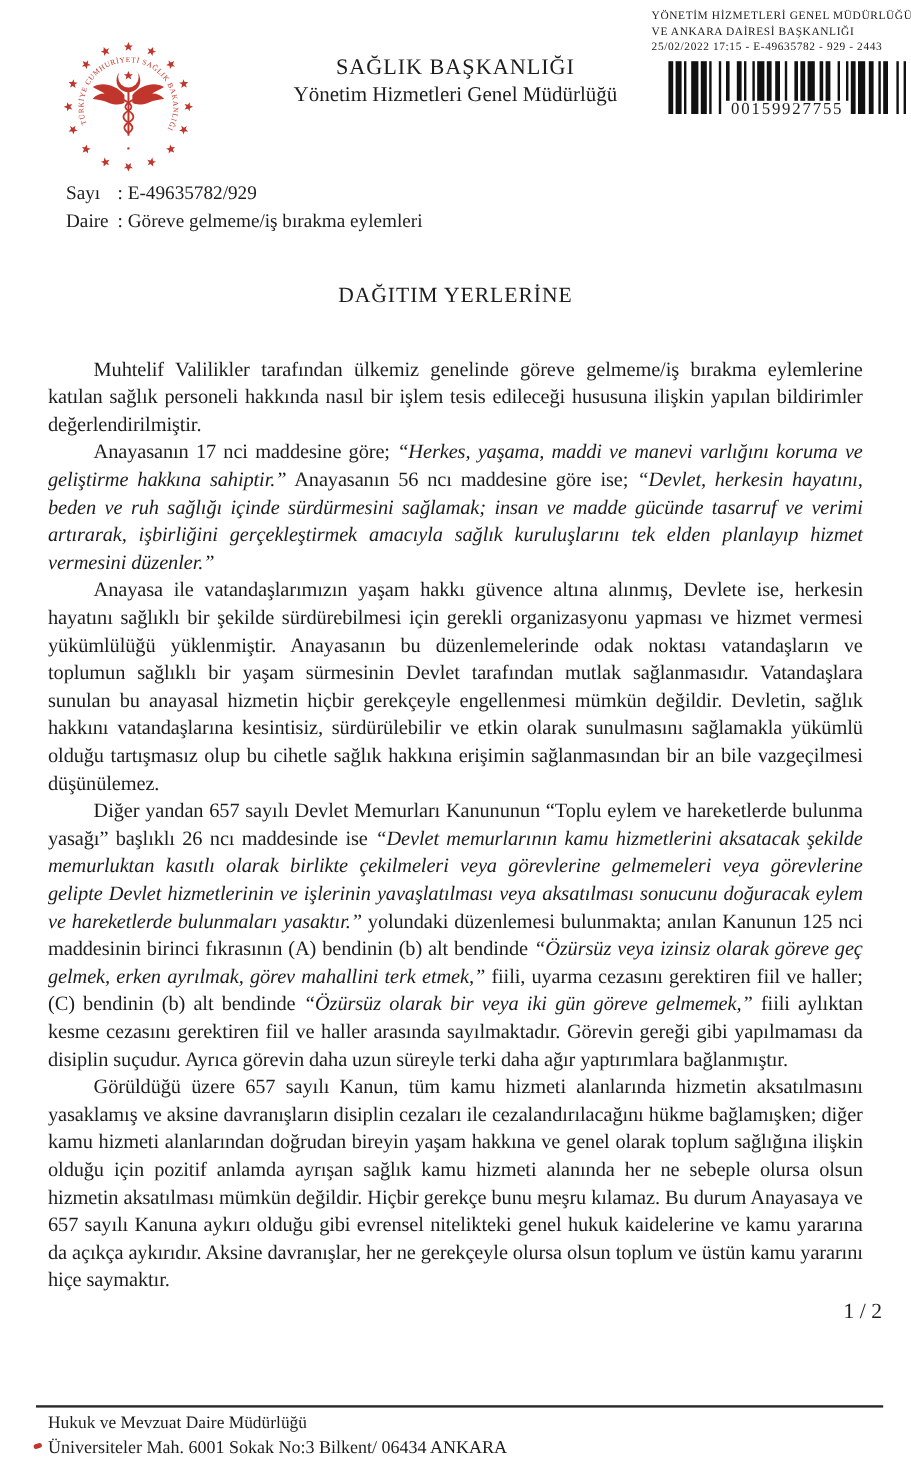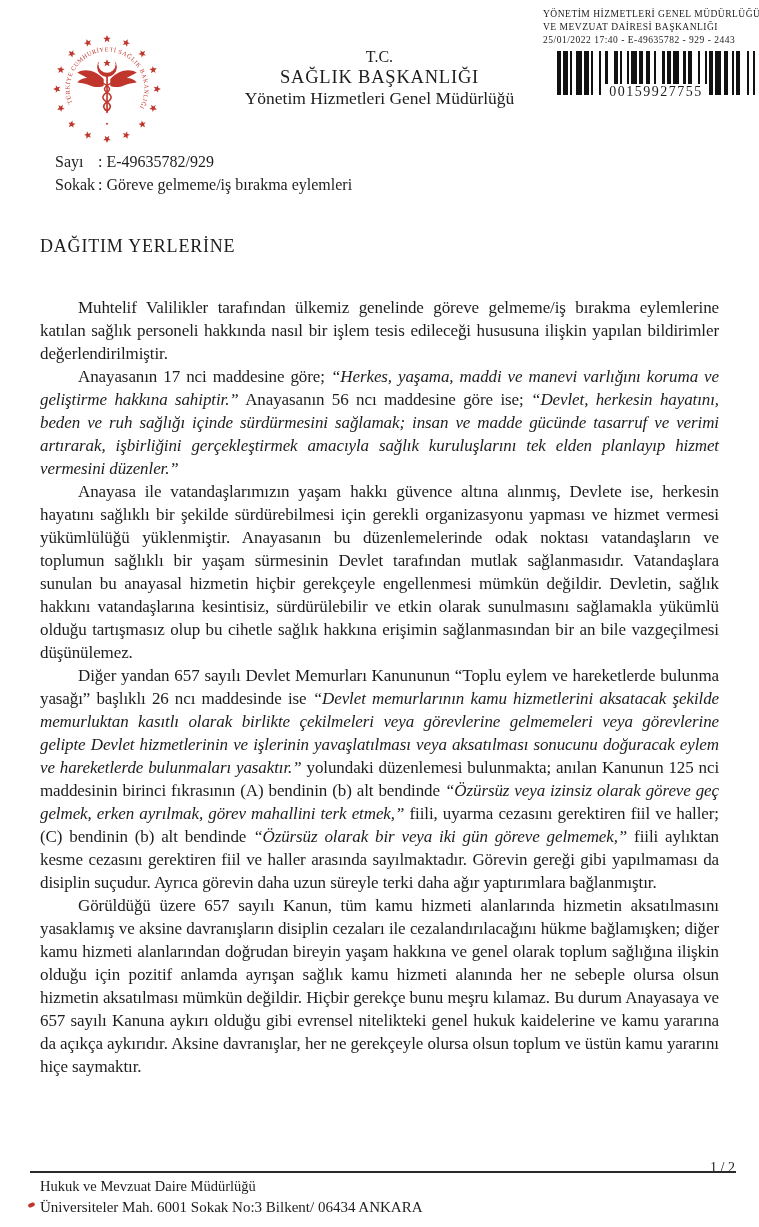--- a/index.html
+++ b/index.html
@@ -16,29 +16,29 @@
   .stamp{position:absolute;left:543px;top:8px;width:216px;}
   .sline{font-size:9.5px;line-height:13px;letter-spacing:.5px;white-space:nowrap;color:#1a1a1a;}
   .barcode{margin:4px 0 0 14px;width:198px;height:44px;display:flex;align-items:stretch;}
   .barcode span{display:block;}
   .bcnumrow{margin:-13px 0 0 14px;width:198px;text-align:center;position:relative;}
   .bcnum{background:#fff;padding:0 5px;font-size:14px;letter-spacing:1.5px;}
   
   .meta{position:absolute;left:55px;top:150px;font-size:16px;line-height:23px;}
   .mlbl{display:inline-block;width:43px;}
   
-  .salutation{position:absolute;left:40px;top:236px;width:679px;text-align:left;
+  .salutation{position:absolute;left:40px;top:236px;width:679px;text-align:center;
               font-size:18px;letter-spacing:.8px;}
   
   .body{position:absolute;left:40px;top:296px;width:679px;font-size:17px;line-height:23px;
         text-align:justify;letter-spacing:-0.1px;}
   .body p{margin:0;text-indent:38px;}
   .i{font-style:italic;}
   
-  .pagenum{position:absolute;top:1160px;right:24px;font-size:14px;}
+  .pagenum{position:absolute;top:1082px;right:24px;font-size:18px;}
   .rule{position:absolute;top:1171px;left:30px;width:706px;border-top:2px solid #2a2a2a;}
   .fdept{position:absolute;top:1178px;left:40px;font-size:14.5px;}
   .faddr{position:absolute;top:1199px;left:40px;font-size:15px;}
   .redmark{position:absolute;top:1203px;left:28px;width:7px;height:4px;background:#c0362c;
            border-radius:2px;transform:rotate(-20deg);}
 </style>
 </head>
 <body>
 
 <div class="page">
@@ -82,29 +82,28 @@
       <circle cx="50" cy="37.5" r="1.6"></circle>
       <rect x="49.3" y="38" width="1.5" height="34" rx="0.7"></rect>
       <circle cx="44.8" cy="43.6" r="1.2"></circle>
       <circle cx="55.2" cy="43.6" r="1.2"></circle>
       <path d="M45,44 C51,47 55,50 50,53 C45,56 45,59 50,62 C55,65 53,68 50,70" fill="none" stroke="#c0362c" stroke-width="1.4"></path>
       <path d="M55,44 C49,47 45,50 50,53 C55,56 55,59 50,62 C45,65 47,68 50,70" fill="none" stroke="#c0362c" stroke-width="1.4"></path>
     </g>
   </svg>
 
   <div class="letterhead">
-    <div class="lh1">T.C.</div>
     <div class="lh2">SAĞLIK BAŞKANLIĞI</div>
     <div class="lh3">Yönetim Hizmetleri Genel Müdürlüğü</div>
   </div>
 
   <div class="stamp">
     <div class="sline">YÖNETİM HİZMETLERİ GENEL MÜDÜRLÜĞÜ -</div>
-    <div class="sline">VE MEVZUAT DAİRESİ BAŞKANLIĞI</div>
-    <div class="sline">25/01/2022 17:40 - E-49635782 - 929 - 2443</div>
+    <div class="sline">VE ANKARA DAİRESİ BAŞKANLIĞI</div>
+    <div class="sline">25/02/2022 17:15 - E-49635782 - 929 - 2443</div>
     <div class="barcode">
         <span style="flex-grow: 2; background: rgb(17, 17, 17);"></span>
         <span style="flex-grow: 1; background: transparent;"></span>
         <span style="flex-grow: 2; background: rgb(17, 17, 17);"></span>
         <span style="flex-grow: 1; background: transparent;"></span>
         <span style="flex-grow: 1; background: rgb(17, 17, 17);"></span>
         <span style="flex-grow: 2; background: transparent;"></span>
         <span style="flex-grow: 3; background: rgb(17, 17, 17);"></span>
         <span style="flex-grow: 1; background: transparent;"></span>
         <span style="flex-grow: 2; background: rgb(17, 17, 17);"></span>
@@ -160,21 +159,21 @@
     <div class="bcnumrow">
       <span class="bcnum">00159927755</span>
     </div>
   </div>
 
   <div class="meta">
     <div class="mrow">
       <span class="mlbl">Sayı</span><span>: E-49635782/929</span>
     </div>
     <div class="mrow">
-      <span class="mlbl">Sokak</span><span>: Göreve gelmeme/iş bırakma eylemleri</span>
+      <span class="mlbl">Daire</span><span>: Göreve gelmeme/iş bırakma eylemleri</span>
     </div>
   </div>
 
   <div class="salutation">DAĞITIM YERLERİNE</div>
 
   <div class="body">
       <p><span>Muhtelif Valilikler tarafından ülkemiz genelinde göreve gelmeme/iş bırakma eylemlerine katılan sağlık personeli hakkında nasıl bir işlem tesis edileceği hususuna ilişkin yapılan bildirimler değerlendirilmiştir.</span></p>
       <p><span>Anayasanın 17 nci maddesine göre; </span><span class="i">“Herkes, yaşama, maddi ve manevi varlığını koruma ve geliştirme hakkına sahiptir.”</span><span> Anayasanın 56 ncı maddesine göre ise; </span><span class="i">“Devlet, herkesin hayatını, beden ve ruh sağlığı içinde sürdürmesini sağlamak; insan ve madde gücünde tasarruf ve verimi artırarak, işbirliğini gerçekleştirmek amacıyla sağlık kuruluşlarını tek elden planlayıp hizmet vermesini düzenler.”</span></p>
       <p><span>Anayasa ile vatandaşlarımızın yaşam hakkı güvence altına alınmış, Devlete ise, herkesin hayatını sağlıklı bir şekilde sürdürebilmesi için gerekli organizasyonu yapması ve hizmet vermesi yükümlülüğü yüklenmiştir. Anayasanın bu düzenlemelerinde odak noktası vatandaşların ve toplumun sağlıklı bir yaşam sürmesinin Devlet tarafından mutlak sağlanmasıdır. Vatandaşlara sunulan bu anayasal hizmetin hiçbir gerekçeyle engellenmesi mümkün değildir. Devletin, sağlık hakkını vatandaşlarına kesintisiz, sürdürülebilir ve etkin olarak sunulmasını sağlamakla yükümlü olduğu tartışmasız olup bu cihetle sağlık hakkına erişimin sağlanmasından bir an bile vazgeçilmesi düşünülemez.</span></p>
       <p><span>Diğer yandan 657 sayılı Devlet Memurları Kanununun “Toplu eylem ve hareketlerde bulunma yasağı” başlıklı 26 ncı maddesinde ise </span><span class="i">“Devlet memurlarının kamu hizmetlerini aksatacak şekilde memurluktan kasıtlı olarak birlikte çekilmeleri veya görevlerine gelmemeleri veya görevlerine gelipte Devlet hizmetlerinin ve işlerinin yavaşlatılması veya aksatılması sonucunu doğuracak eylem ve hareketlerde bulunmaları yasaktır.”</span><span> yolundaki düzenlemesi bulunmakta; anılan Kanunun 125 nci maddesinin birinci fıkrasının (A) bendinin (b) alt bendinde </span><span class="i">“Özürsüz veya izinsiz olarak göreve geç gelmek, erken ayrılmak, görev mahallini terk etmek,”</span><span> fiili, uyarma cezasını gerektiren fiil ve haller; (C) bendinin (b) alt bendinde </span><span class="i">“Özürsüz olarak bir veya iki gün göreve gelmemek,”</span><span> fiili aylıktan kesme cezasını gerektiren fiil ve haller arasında sayılmaktadır. Görevin gereği gibi yapılmaması da disiplin suçudur. Ayrıca görevin daha uzun süreyle terki daha ağır yaptırımlara bağlanmıştır.</span></p>

